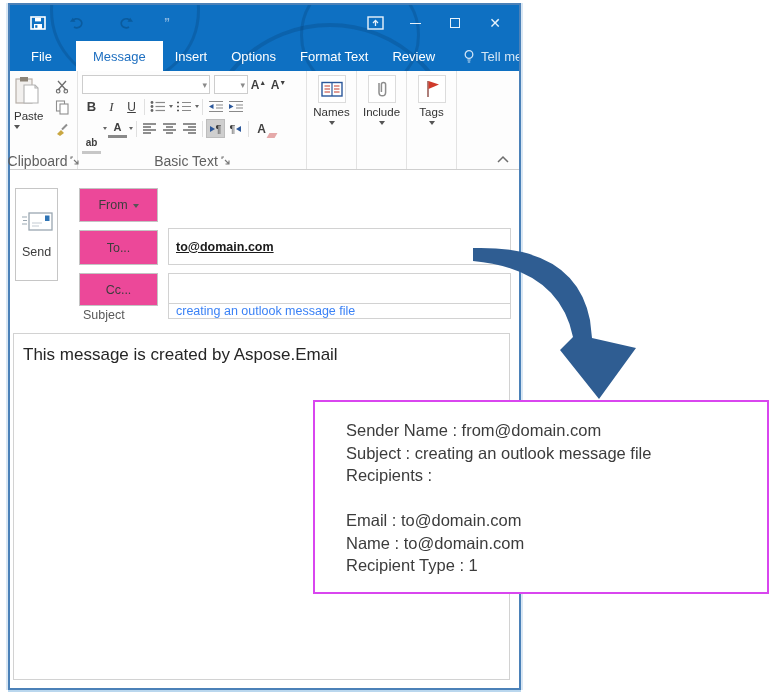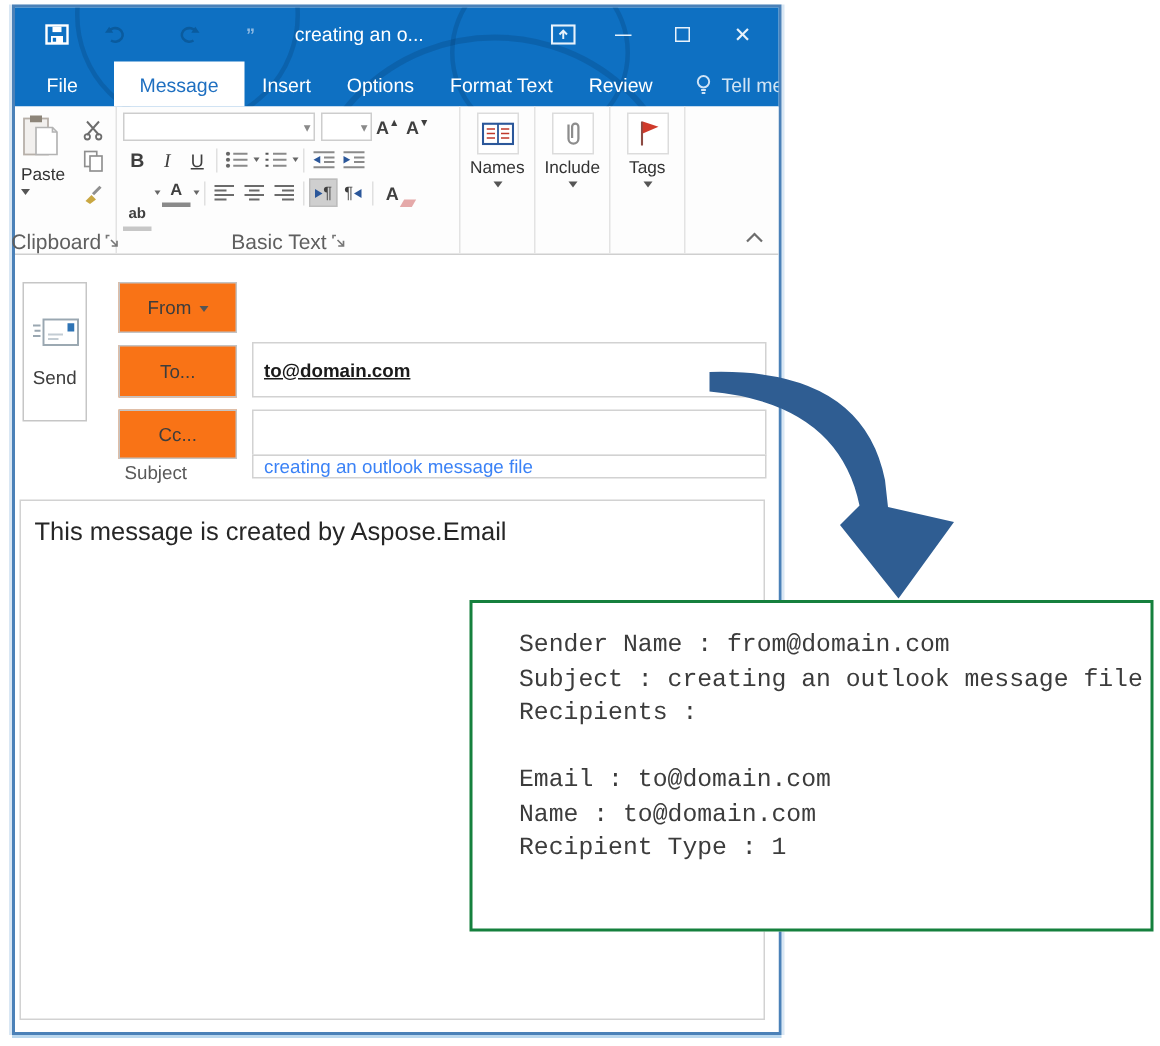--- a/index.html
+++ b/index.html
@@ -92,38 +92,38 @@
   .grp-big .grp-body{flex-direction:column;align-items:center;padding:4px 0 0;}
   .bigicon{width:28px;height:28px;border:1px solid #dcdcdc;background:#fff;display:flex;align-items:center;justify-content:center;}
   .grp-big .lbl{margin-top:3px;color:#333;}
   .grp-rest{flex:1;border-right:none;position:relative;}
   .ribbon-collapse{position:absolute;right:10px;bottom:4px;color:#777;}
 
   
   .main{flex:1;position:relative;background:#fff;font-size:12.5px;}
   .send-btn{position:absolute;left:5px;top:18px;width:43px;height:93px;border:1px solid #c6c6c6;
     background:#fff;display:flex;flex-direction:column;align-items:center;justify-content:center;gap:8px;color:#3d3d3d;}
-  .addr-btn{position:absolute;left:69px;width:79px;border:1px solid #c3c3c3;background:#f97316;
+  .addr-btn{position:absolute;left:69px;width:79px;border:1px solid #c3c3c3;background:#ec4899;
     display:flex;align-items:center;justify-content:center;gap:5px;color:#3d3d3d;}
   .btn-from{top:18px;height:34px;}
   .btn-to{top:60px;height:35px;}
   .btn-cc{top:103px;height:33px;}
   .field{position:absolute;left:158px;width:343px;border:1px solid #d2d2d2;background:#fff;
     display:flex;align-items:center;padding-left:7px;color:#1a1a1a;}
   .field-to{top:58px;height:37px;}
   .field-cc{top:103px;height:31px;}
   .field-subject{top:133px;height:16px;color:#3b82f6;}
   .to-value{text-decoration:underline;font-weight:600;font-size:12.5px;}
   .subject-label{position:absolute;left:73px;top:133px;height:24px;display:flex;align-items:center;color:#595959;}
   .body-box{position:absolute;left:3px;right:9px;top:163px;bottom:8px;border:1px solid #d2d2d2;background:#fff;}
   .body-text{padding:11px 9px;font-size:17px;color:#262626;}
 
   
-  .callout{position:absolute;left:313px;top:400px;width:456px;height:221px;z-index:2;
-    background:#fff;border:2px solid #15803d;padding:17px 8px 0 31px;font-family:Liberation Mono, monospace;}
+  .callout{position:absolute;left:313px;top:400px;width:456px;height:194px;z-index:2;
+    background:#fff;border:2px solid #d946ef;padding:17px 8px 0 31px;}
   .callout .line{font-size:16.5px;line-height:22.5px;min-height:22.5px;color:#3c3c3c;white-space:nowrap;}
   .arrow-overlay{position:absolute;left:455px;top:235px;width:215px;height:175px;z-index:3;pointer-events:none;}
 </style>
 </head>
 <body>
 
 <div class="window">
   <div class="win-head">
     <div class="deco deco1"></div>
     <div class="deco deco2"></div>
@@ -146,21 +146,20 @@
           </svg>
         </span>
         <span class="qat-redo">
           <svg width="16" height="14" viewBox="0 0 16 14">
             <path d="M12.5 5 A5 4.5 0 1 0 11 11" fill="none" stroke="#0a5b9e" stroke-width="1.7"></path>
             <polygon points="15,5.8 9.5,5.8 12.2,1.8" fill="#0a5b9e"></polygon>
           </svg>
         </span>
         <span class="qat-quotes">”</span>
       </div>
-      <div class="win-title">creating an o...</div>
       <div class="win-controls">
         <span class="ctrl">
           <svg width="17" height="14" viewBox="0 0 17 14">
             <rect x="1" y="1" width="15" height="12" fill="none" stroke="#e8f2fb" stroke-width="1.4"></rect>
             <path d="M8.5 10 V5 M6 7 L8.5 4.4 L11 7" fill="none" stroke="#e8f2fb" stroke-width="1.3"></path>
           </svg>
         </span>
         <span class="ctrl ctrl-min">
             <i></i>
           </span>

